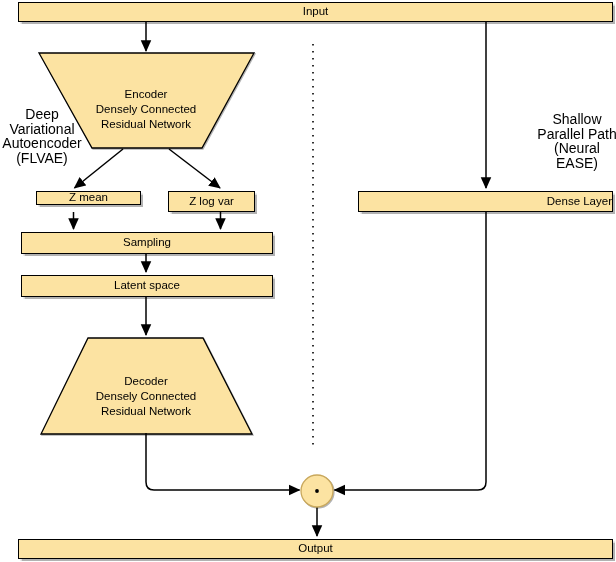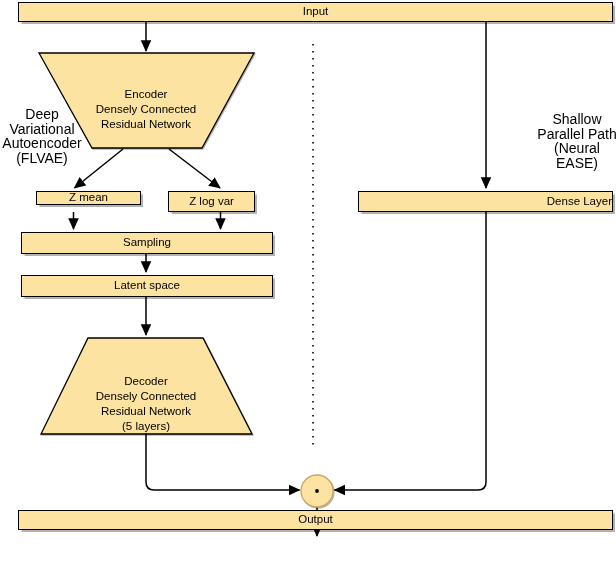--- a/index.html
+++ b/index.html
@@ -82,35 +82,34 @@
   </div>
 
   <div class="node" style="left:21px; top:232px; width:252px; height:22px;">
     <span>Sampling</span>
   </div>
 
   <div class="node" style="left:358px; top:191px; width:255px; height:21px;justify-content:flex-end;">
     <span>Dense Layer</span>
   </div>
 
-  <div class="node" style="left:18px; top:510px; width:595px; height:20px;">
+  <div class="node" style="left:18px; top:539px; width:595px; height:20px;">
     <span>Output</span>
   </div>
 
   <div class="shape-label" style="left:61px; top:68px; width:170px;">
     <span>Encoder</span>
     <span>Densely Connected</span>
     <span>Residual Network</span>
   </div>
 
   <div class="shape-label" style="left:61px; top:355px; width:170px;">
     <span>Decoder</span>
     <span>Densely Connected</span>
     <span>Residual Network</span>
-    <span>(5 layers)</span>
   </div>
 
   <div class="annotation" style="left:0px; top:107px; width:84px;">
     <span>Deep</span>
     <span>Variational</span>
     <span>Autoencoder</span>
     <span>(FLVAE)</span>
   </div>
 
   <div class="annotation" style="left:534px; top:112px; width:86px;">

